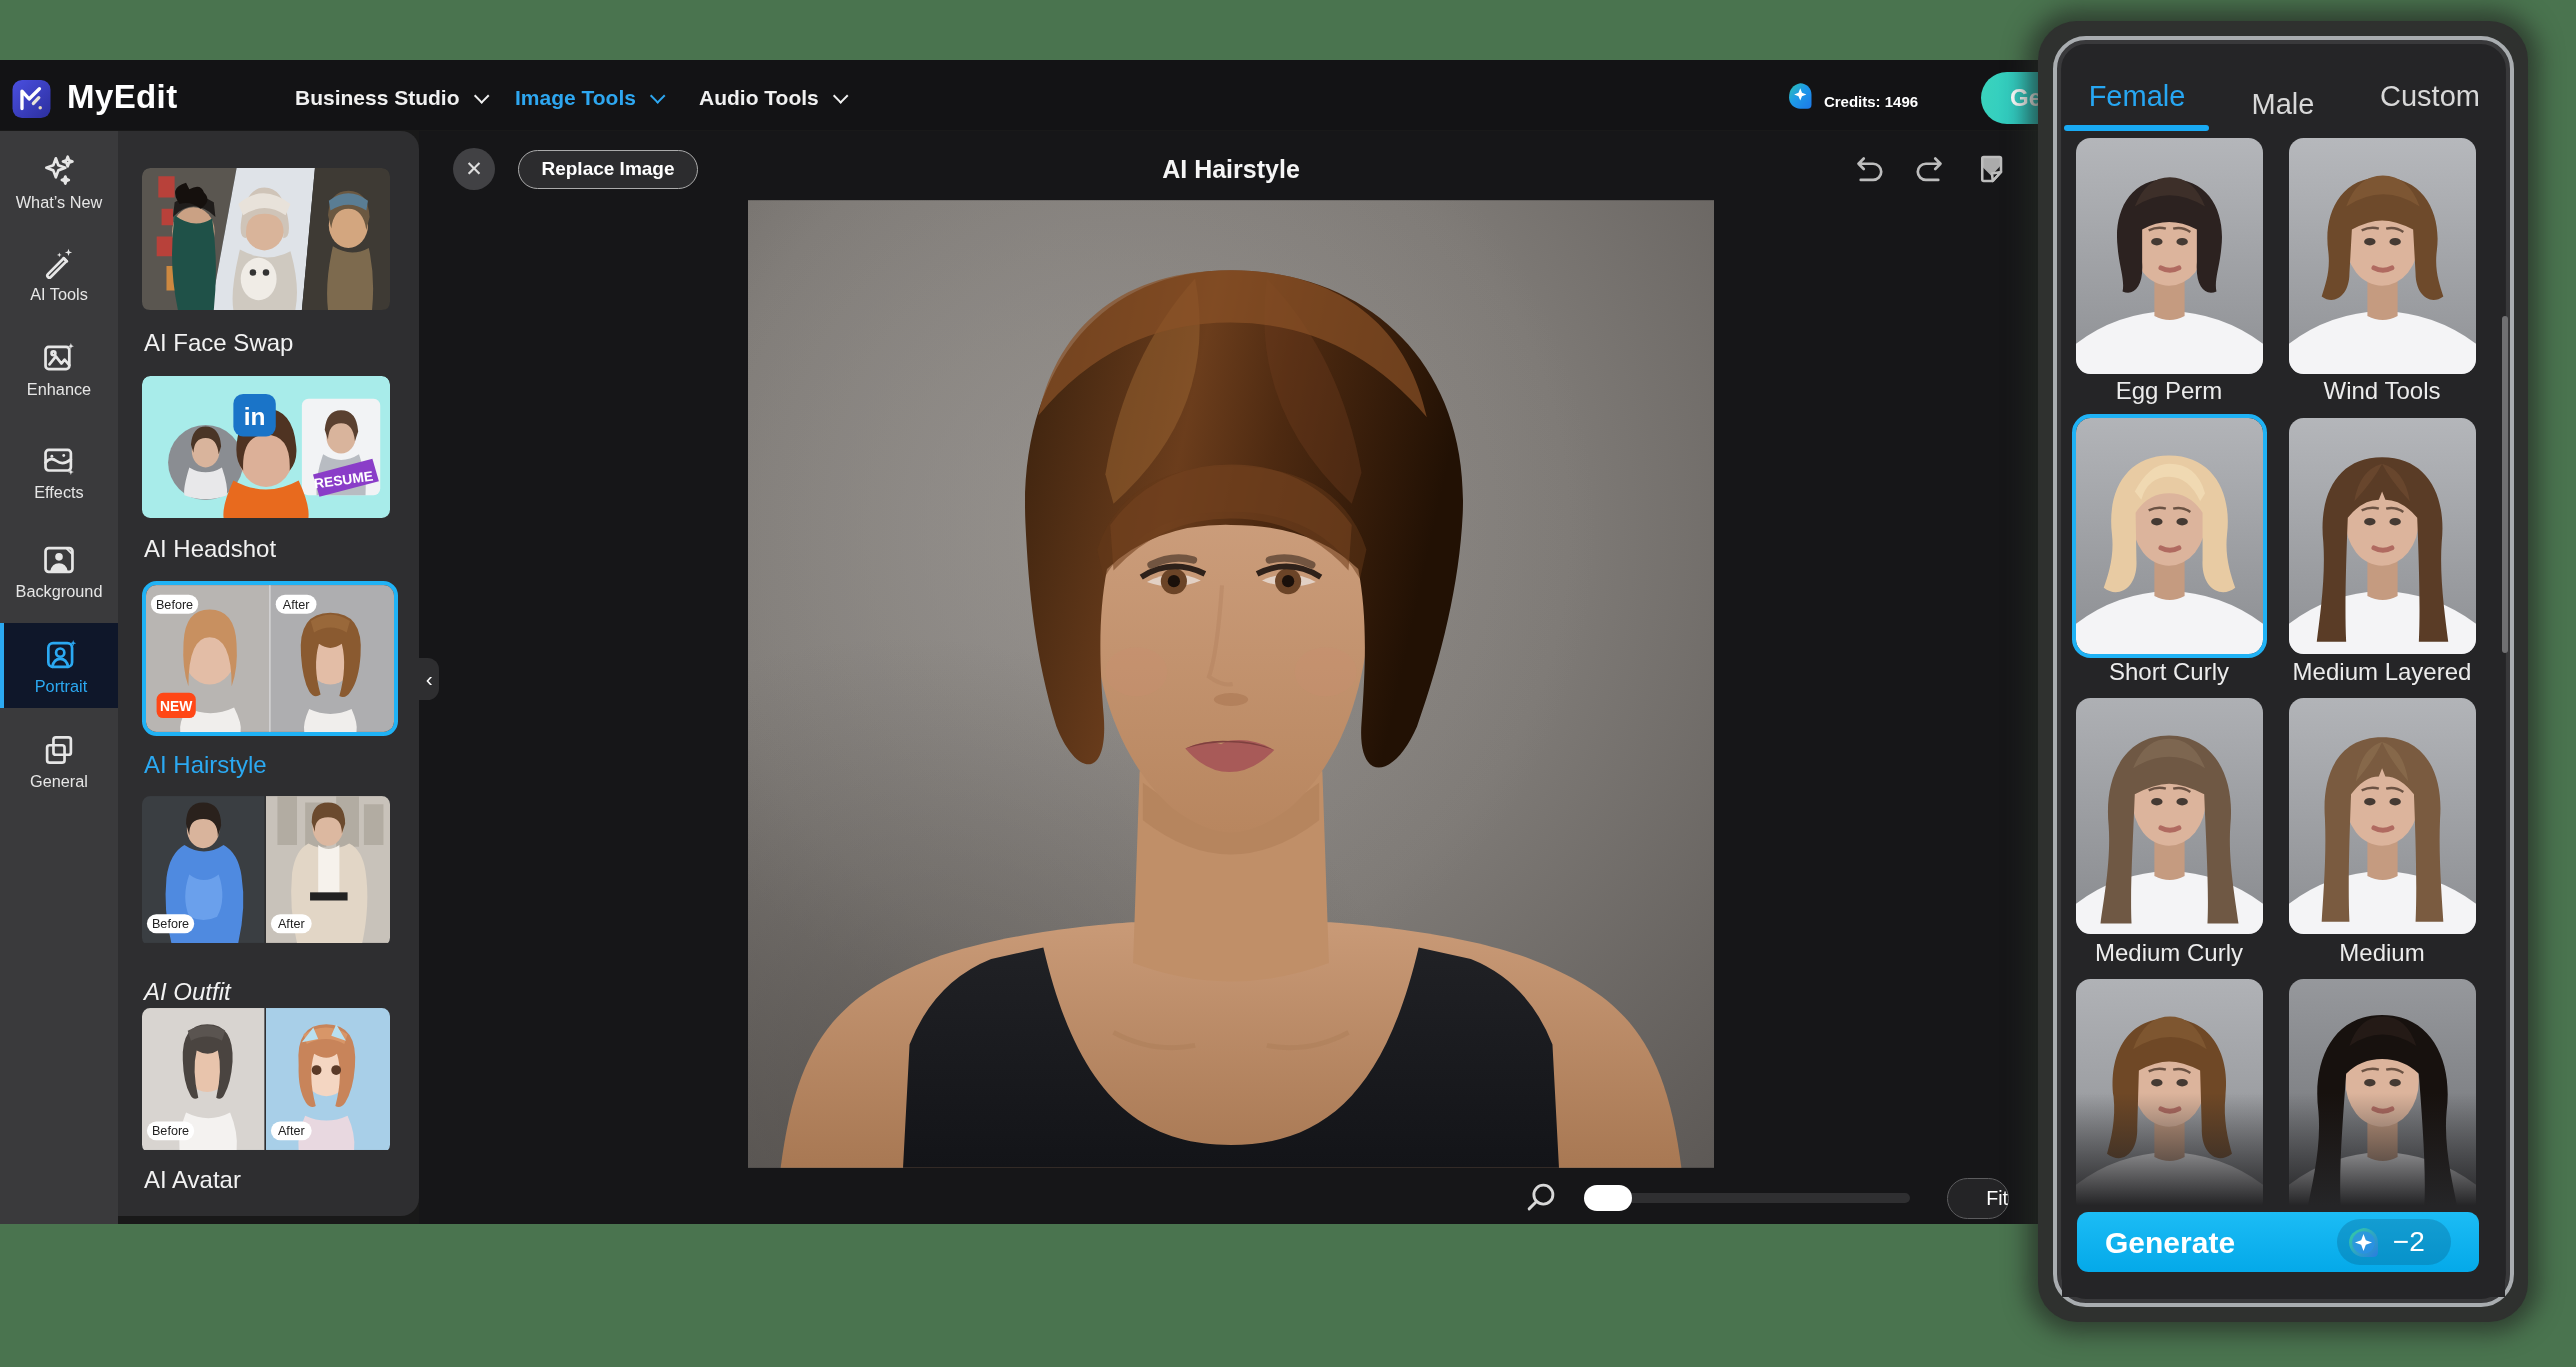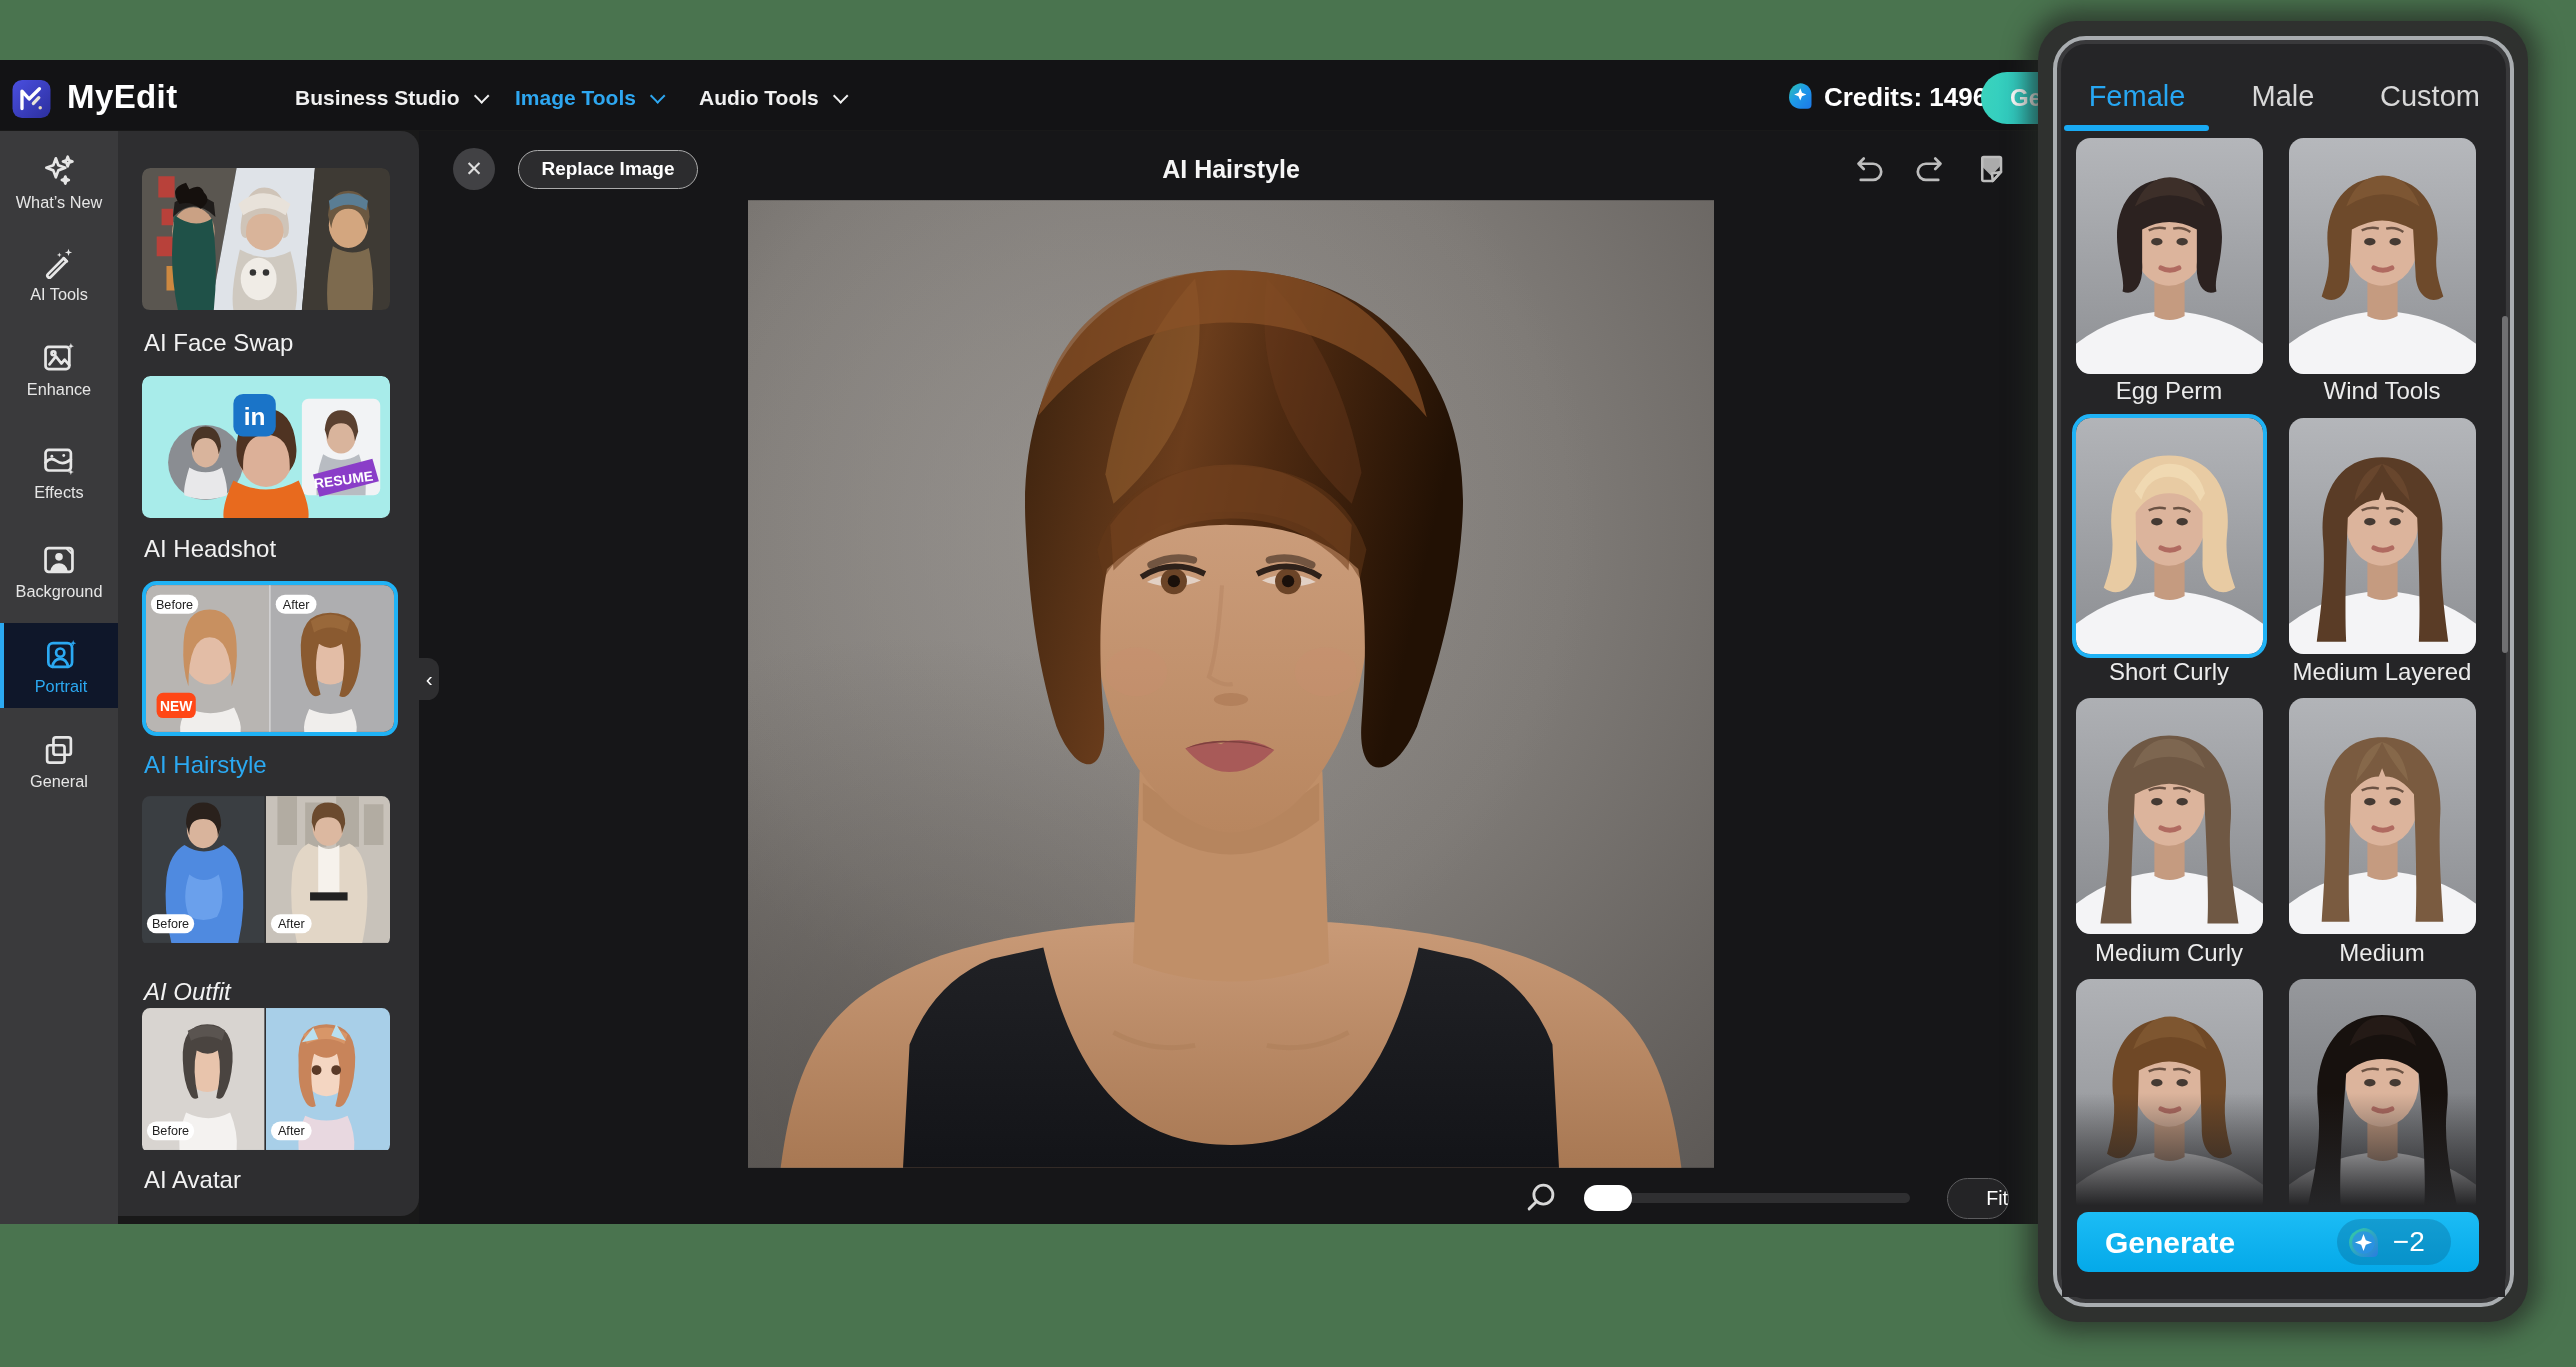--- a/index.html
+++ b/index.html
@@ -3,21 +3,21 @@
 <style>
 * { margin:0; padding:0; box-sizing:border-box; }
 html,body { width:2576px; height:1368px; overflow:hidden; background:#4a744f; }
 #stage { position:relative; width:2576px; height:1368px; font-family:"Liberation Sans",sans-serif; }
 .app { position:absolute; left:0; top:60px; width:2170px; height:1164px; background:#191919; }
 .header { position:absolute; left:0; top:60px; width:2170px; height:70px; background:#131315; }
 .logo { position:absolute; left:12.2px; top:80px; }
 .wordmark { position:absolute; left:67px; top:78px; font-size:33px; font-weight:700; color:#fff; letter-spacing:0.4px; }
 .nav { position:absolute; top:86px; font-size:21px; font-weight:700; color:#f0f0f0; }
 .chev { display:inline-block; width:11.4px; height:11.4px; border-right:2.4px solid currentColor; border-bottom:2.4px solid currentColor; transform:rotate(45deg) translate(-2.4px,-2.4px); margin-left:16.3px; }
-.credits { position:absolute; left:1788px; top:82px; display:flex; align-items:flex-start; gap:11.4px; color:#fff; font-size:26px; font-weight:700; }
+.credits { position:absolute; left:1788px; top:82px; display:flex; align-items:flex-end; gap:11.4px; color:#fff; font-size:15px; font-weight:700; }
 .getbtn { position:absolute; left:1981px; top:72px; width:139px; height:52px; border-radius:26px; background:linear-gradient(100deg,#3bd4bc,#14b4cc); color:#fff; font-size:24px; font-weight:700; line-height:52px; padding-left:29px; }
 .sidebar { position:absolute; left:0; top:131px; width:118px; height:1093px; background:#3a3a3c; }
 .sbitem { position:absolute; left:0; width:118px; height:85px; display:flex; flex-direction:column; align-items:center; justify-content:center; gap:3px; }
 .sbitem.sel { background:#0f172a; border-left:4.9px solid #2ba9f2; }
 .sblabel { font-size:16.3px; color:#ececec; font-weight:400; }
 .toolpanel { position:absolute; left:118px; top:131px; width:301px; height:1085px; background:#2e2e30; border-radius:0 18px 18px 0; }
 .tcard { position:absolute; left:142px; border-radius:8.2px; overflow:hidden; }
 .tlabel { position:absolute; left:144px; font-size:24px; color:#f2f2f2; font-weight:400; }
 .handle { position:absolute; left:419px; top:658px; width:20.4px; height:42px; background:#2e2e30; border-radius:0 11.4px 11.4px 0; color:#fff; font-size:21px; line-height:41px; text-align:center; }
 .selcard { position:absolute; left:142px; top:581px; border:4.1px solid #1fb2f5; border-radius:14.7px; overflow:hidden; width:256px; height:155px; }
@@ -335,21 +335,21 @@
         <circle cx="13.5" cy="10.5" r="6"></circle>
         <path d="M9 15 L4.5 19.5"></path>
       </svg></div>
   <div class="track"></div>
   <div class="knob"></div>
   <div class="fit">Fit</div>
 
   <div class="panelshadow"></div>
   <div class="panel"></div>
   <div class="tab" style="left:2064px;color:#27a7f3;">Female</div>
-  <div class="tab" style="left:2210px;">Male</div>
+  <div class="tab" style="left:2210px;margin-top:8px;">Male</div>
   <div class="tab" style="left:2357px;">Custom</div>
   <div class="tabline"></div>
   <div class="tile" style="left:2076px;top:138px"><svg width="187" height="236" viewBox="0 0 229 289">
 <defs>
           <linearGradient id="tbg0" x1="0" y1="0" x2="0" y2="1">
 <stop offset="0" stop-color="#b4b6ba"></stop>
             <stop offset="1" stop-color="#8e9094"></stop>
           </linearGradient>
         </defs>
 <rect width="229" height="289" fill="url(#tbg0)"></rect>

